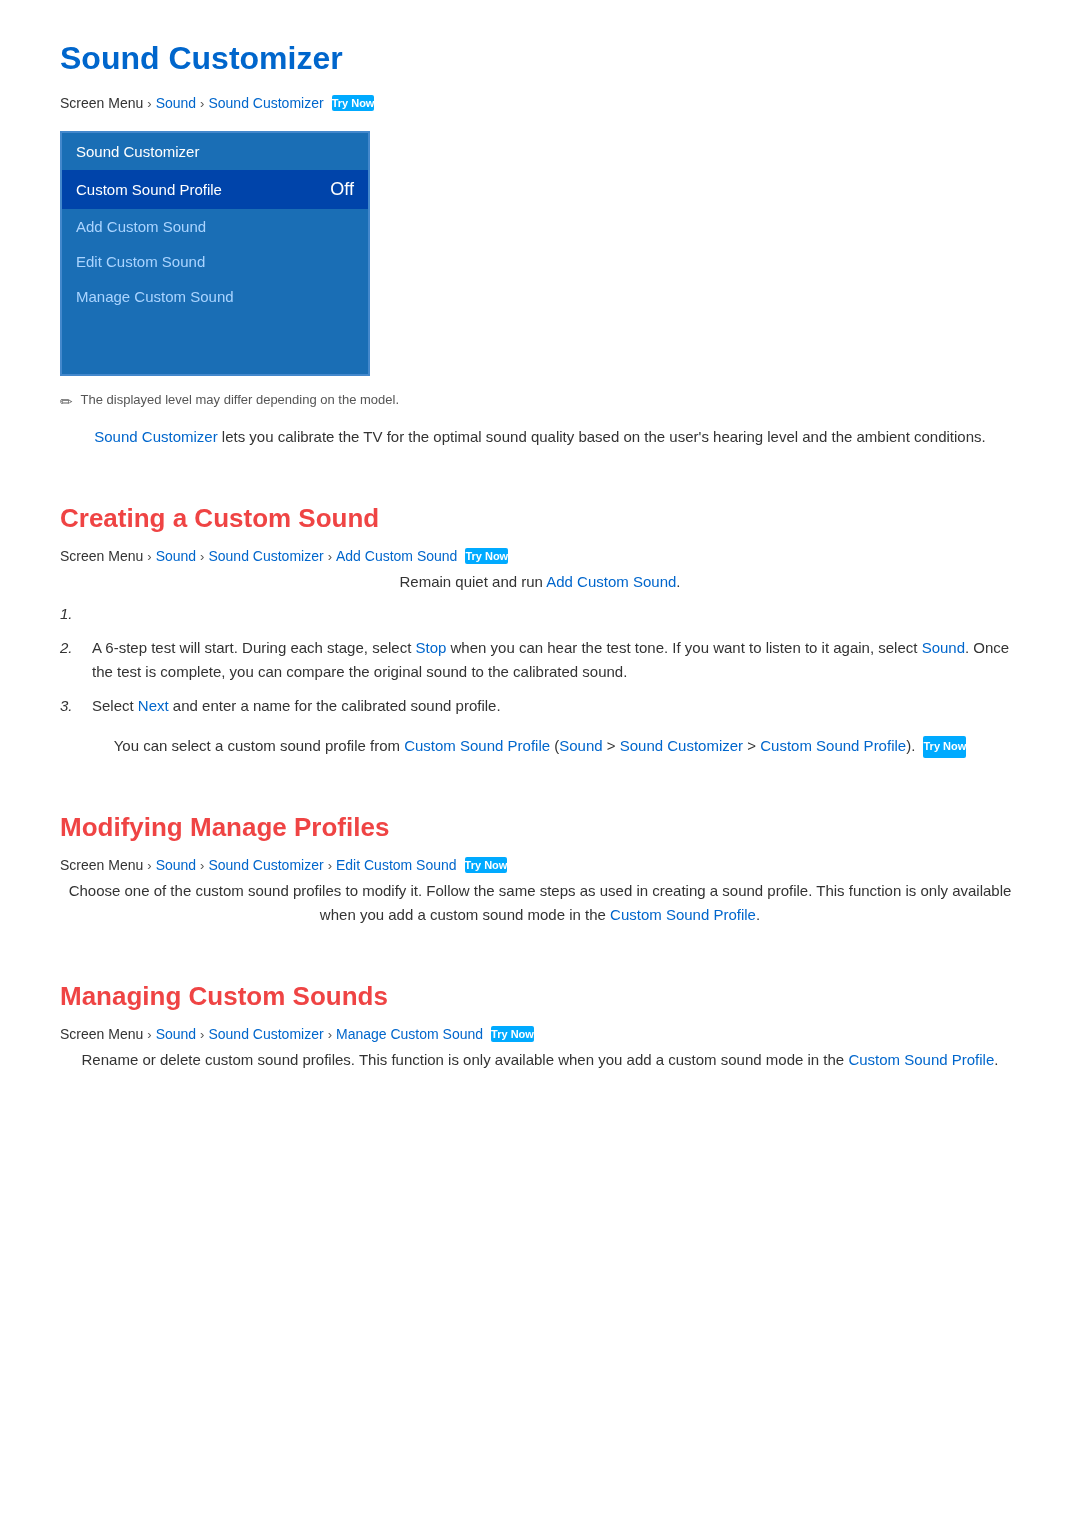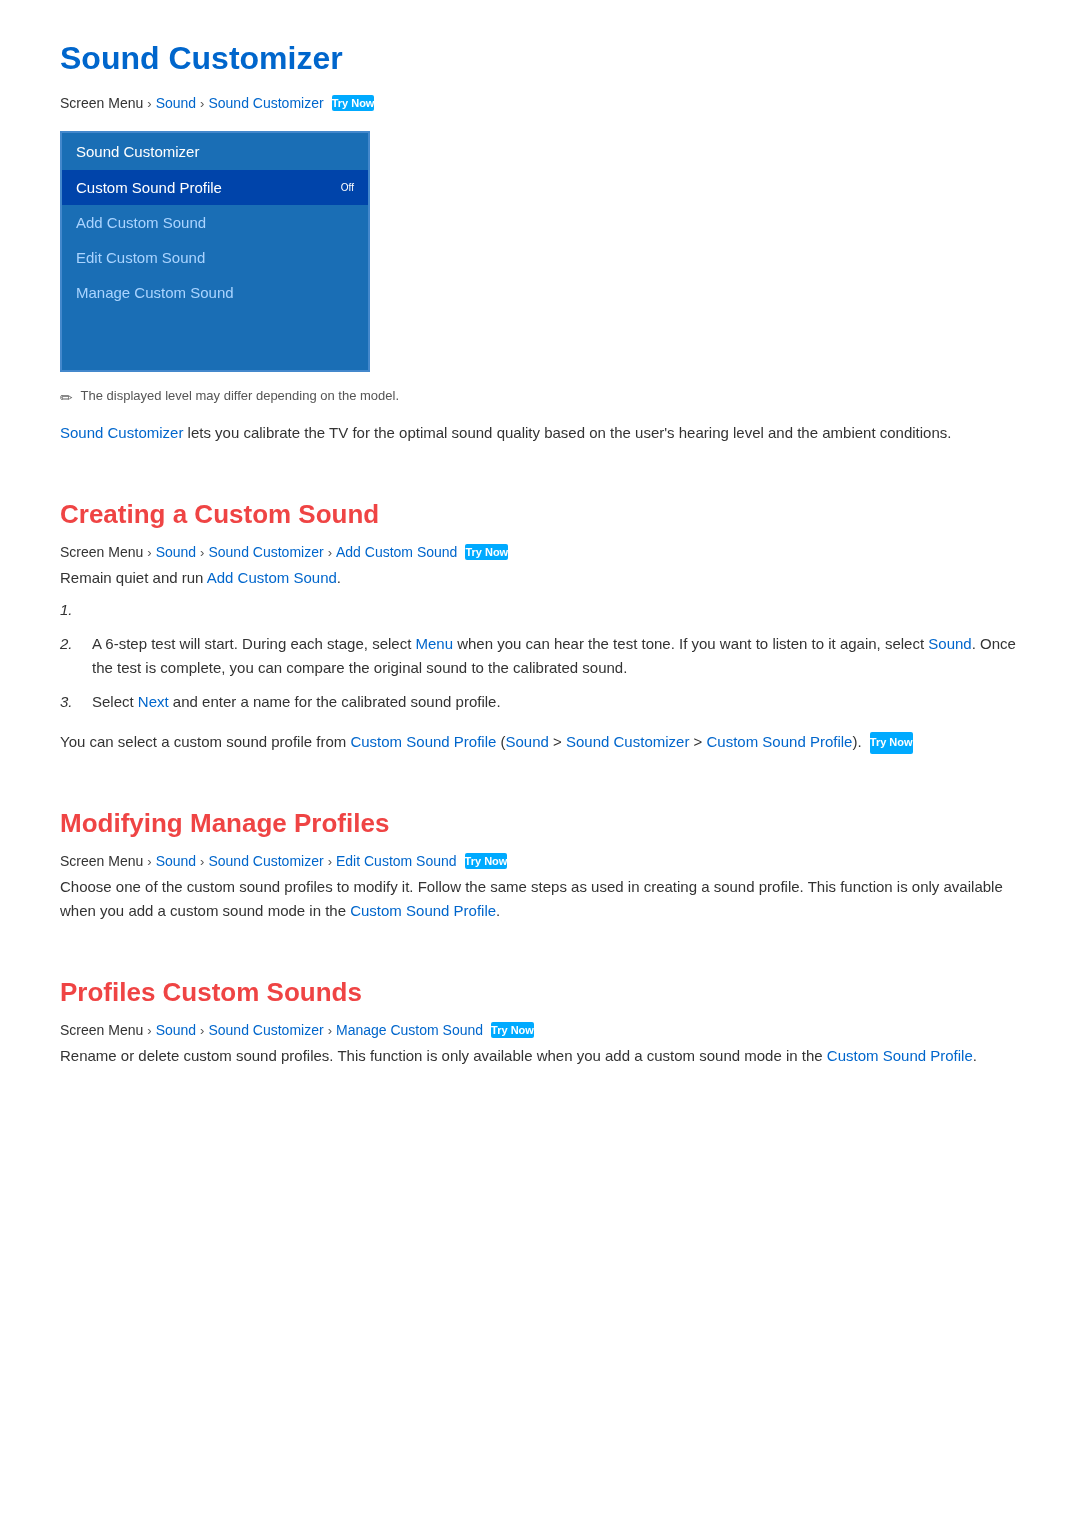--- a/index.html
+++ b/index.html
@@ -76,21 +76,21 @@
     .menu-item.active {
       background: #0044aa;
       color: #fff;
       display: flex;
       justify-content: space-between;
       align-items: center;
     }
 
     .menu-item.active .menu-item-value {
       color: #fff;
-      font-size: 10px;
+      font-size: 18px;
     }
 
     .menu-item.sub {
       color: #aad4ff;
       padding-left: 14px;
     }
 
     .note-row {
       display: flex;
       align-items: flex-start;
@@ -104,20 +104,21 @@
       color: #666;
       font-size: 15px;
       margin-top: 1px;
     }
 
     .body-text {
       font-size: 15px;
       color: #333;
       line-height: 1.6;
       margin-bottom: 24px;
+      text-align: center;
     }
 
     .section-title {
       font-size: 26px;
       font-weight: bold;
       color: #ef4444;
       margin-top: 10px;
       margin-bottom: 14px;
     }
 
@@ -212,21 +213,21 @@
 <p class="body-text" style="margin-bottom:8px;">
   Remain quiet and run <span class="inline-link">Add Custom Sound</span>.
 </p>
 
 <ol class="ol-list">
   <li>
     <span class="num">1.</span>
   </li>
   <li>
     <span class="num">2.</span>
-    <span>A 6-step test will start. During each stage, select <span class="inline-link">Menu</span> when you can hear the test tone. If you want to listen to it again, select <span class="inline-link">Sound</span>. Once the test is complete, you can compare the original sound to the calibrated sound.</span>
+    <span>A 6-step test will start. During each stage, select <span class="inline-link">Stop</span> when you can hear the test tone. If you want to listen to it again, select <span class="inline-link">Sound</span>. Once the test is complete, you can compare the original sound to the calibrated sound.</span>
   </li>
   <li>
     <span class="num">3.</span>
     <span>Select <span class="inline-link">Next</span> and enter a name for the calibrated sound profile.</span>
   </li>
 </ol>
 
 <p class="body-text">
   You can select a custom sound profile from <span class="inline-link">Custom Sound Profile</span> (<span class="inline-link">Sound</span> &gt; <span class="inline-link">Sound Customizer</span> &gt; <span class="inline-link">Custom Sound Profile</span>). <span class="try-now-badge">Try Now</span>
 </p>
@@ -245,21 +246,21 @@
   <span class="breadcrumb-link">Edit Custom Sound</span>
   <span class="try-now-badge">Try Now</span>
 </div>
 
 <p class="body-text">
   Choose one of the custom sound profiles to modify it. Follow the same steps as used in creating a sound profile. This function is only available when you add a custom sound mode in the <span class="inline-link">Custom Sound Profile</span>.
 </p>
 
 <div class="section-divider"></div>
 
-<h2 class="section-title">Profiles Custom Sounds</h2>
+<h2 class="section-title">Managing Custom Sounds</h2>
 
 <div class="breadcrumb-row">
   <span>Screen Menu</span>
   <span class="breadcrumb-sep">›</span>
   <span class="breadcrumb-link">Sound</span>
   <span class="breadcrumb-sep">›</span>
   <span class="breadcrumb-link">Sound Customizer</span>
   <span class="breadcrumb-sep">›</span>
   <span class="breadcrumb-link">Manage Custom Sound</span>
   <span class="try-now-badge">Try Now</span>

